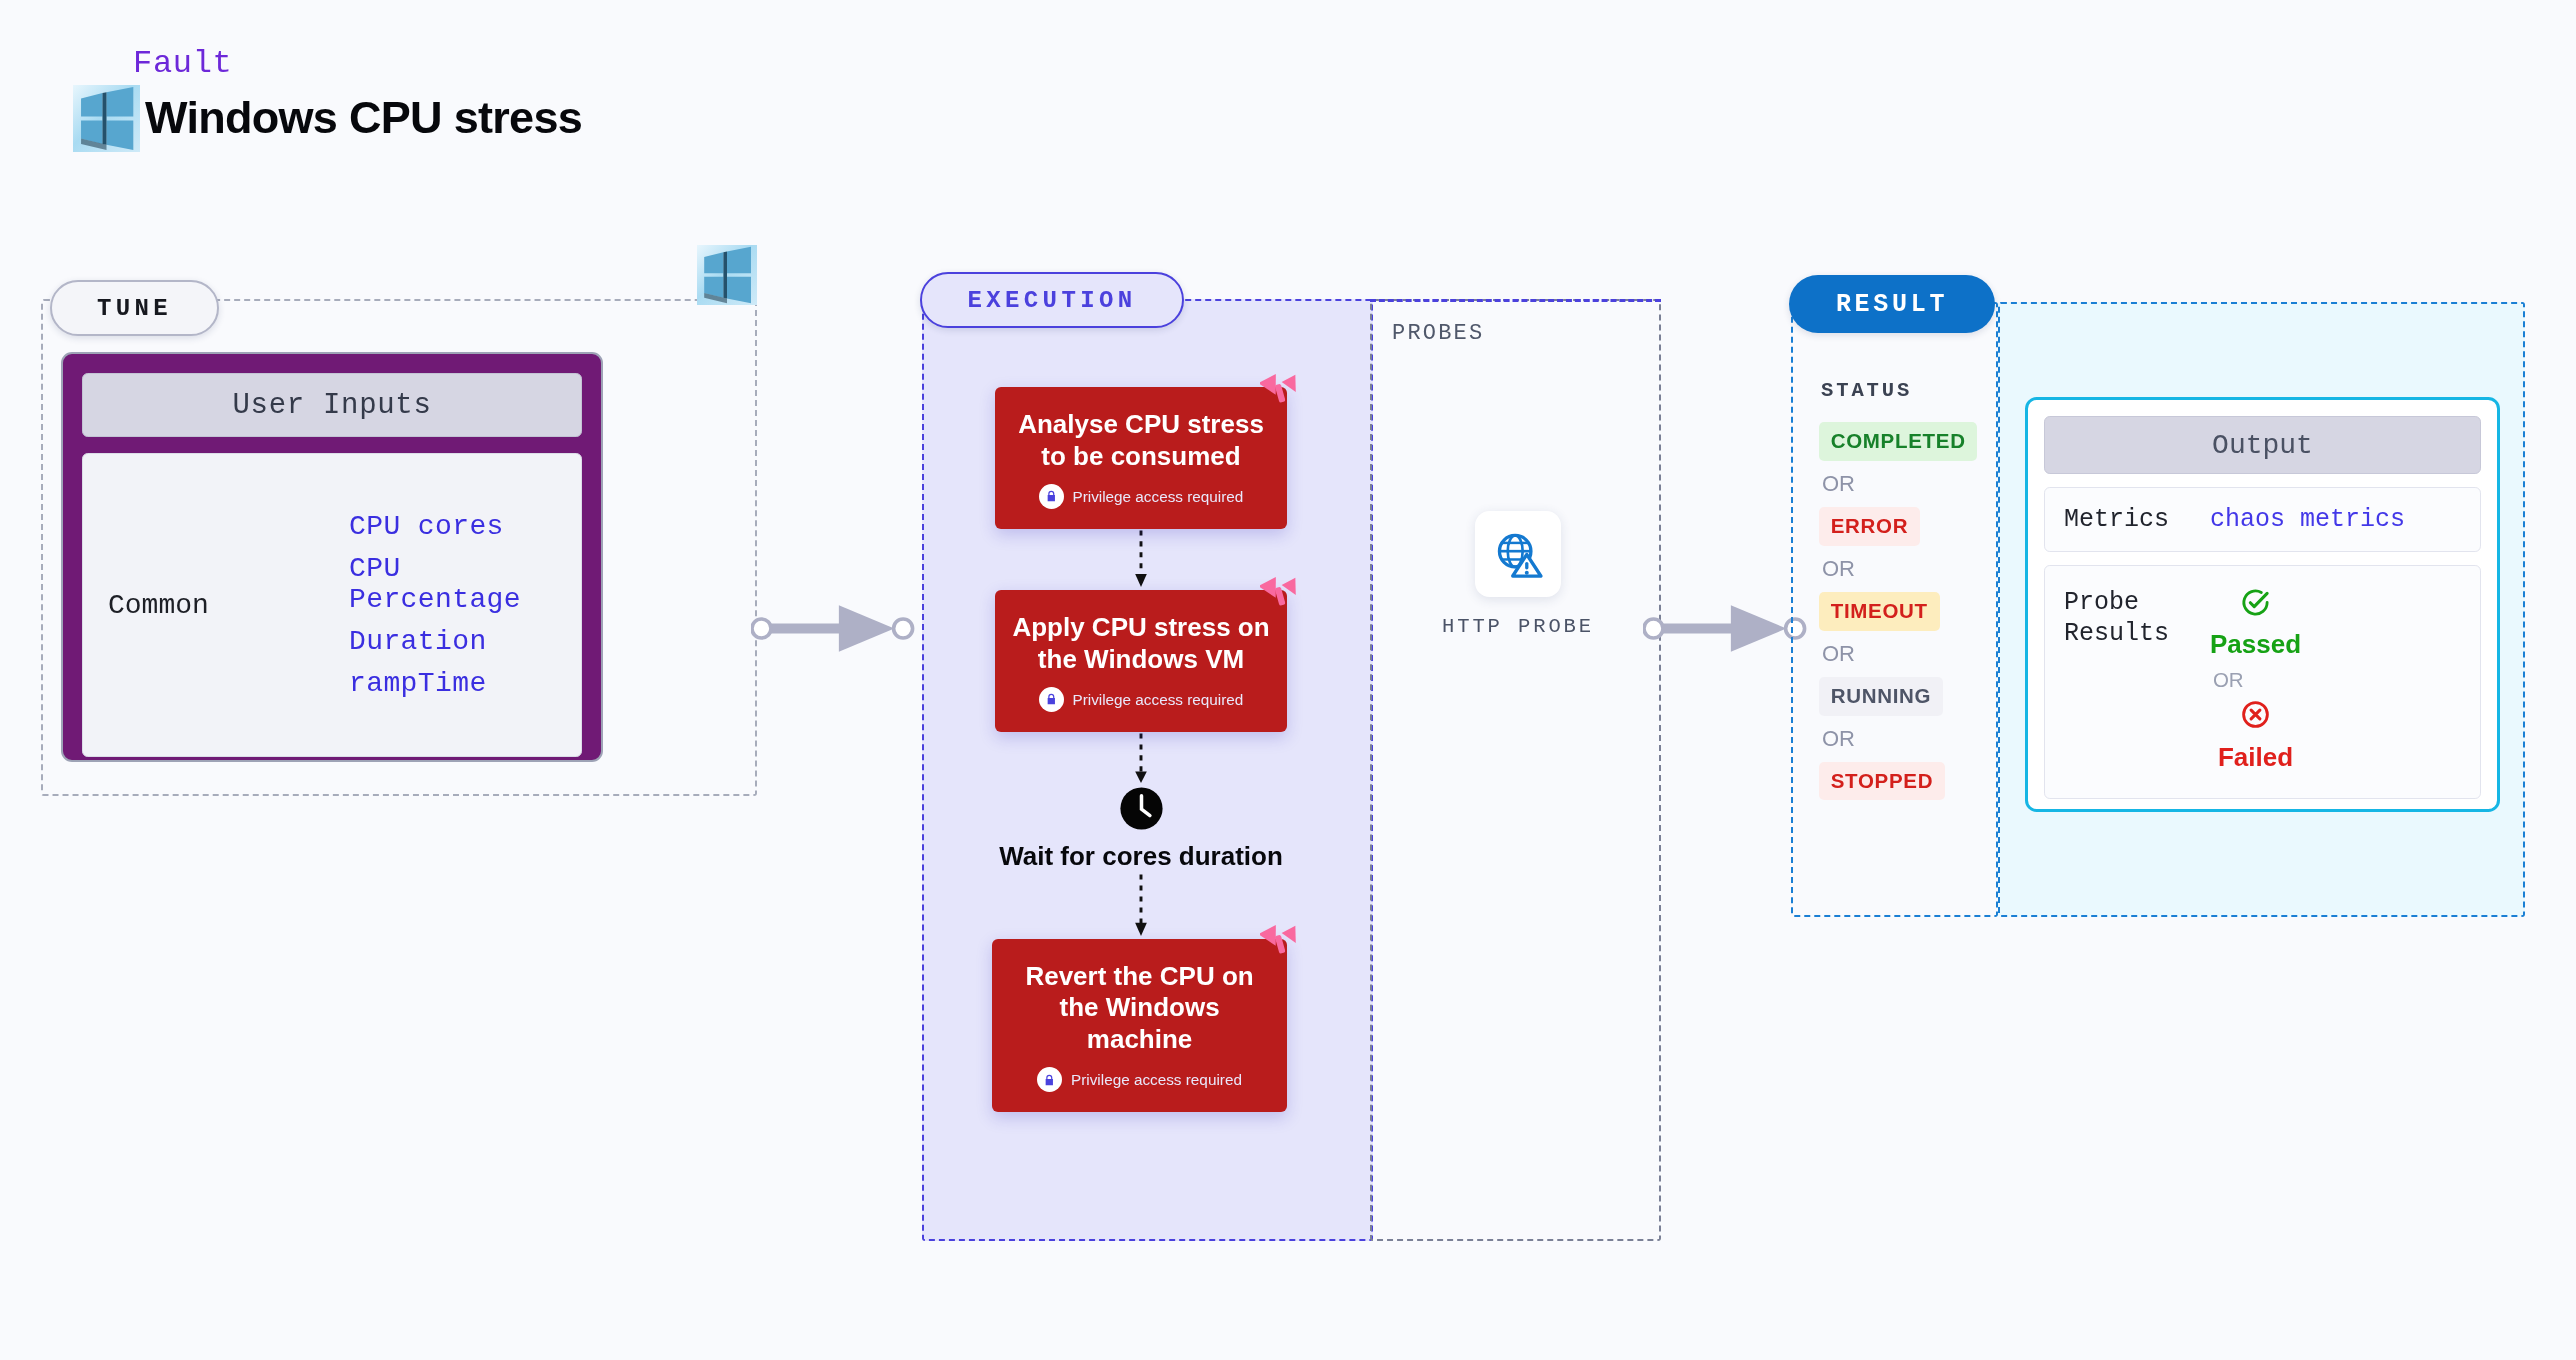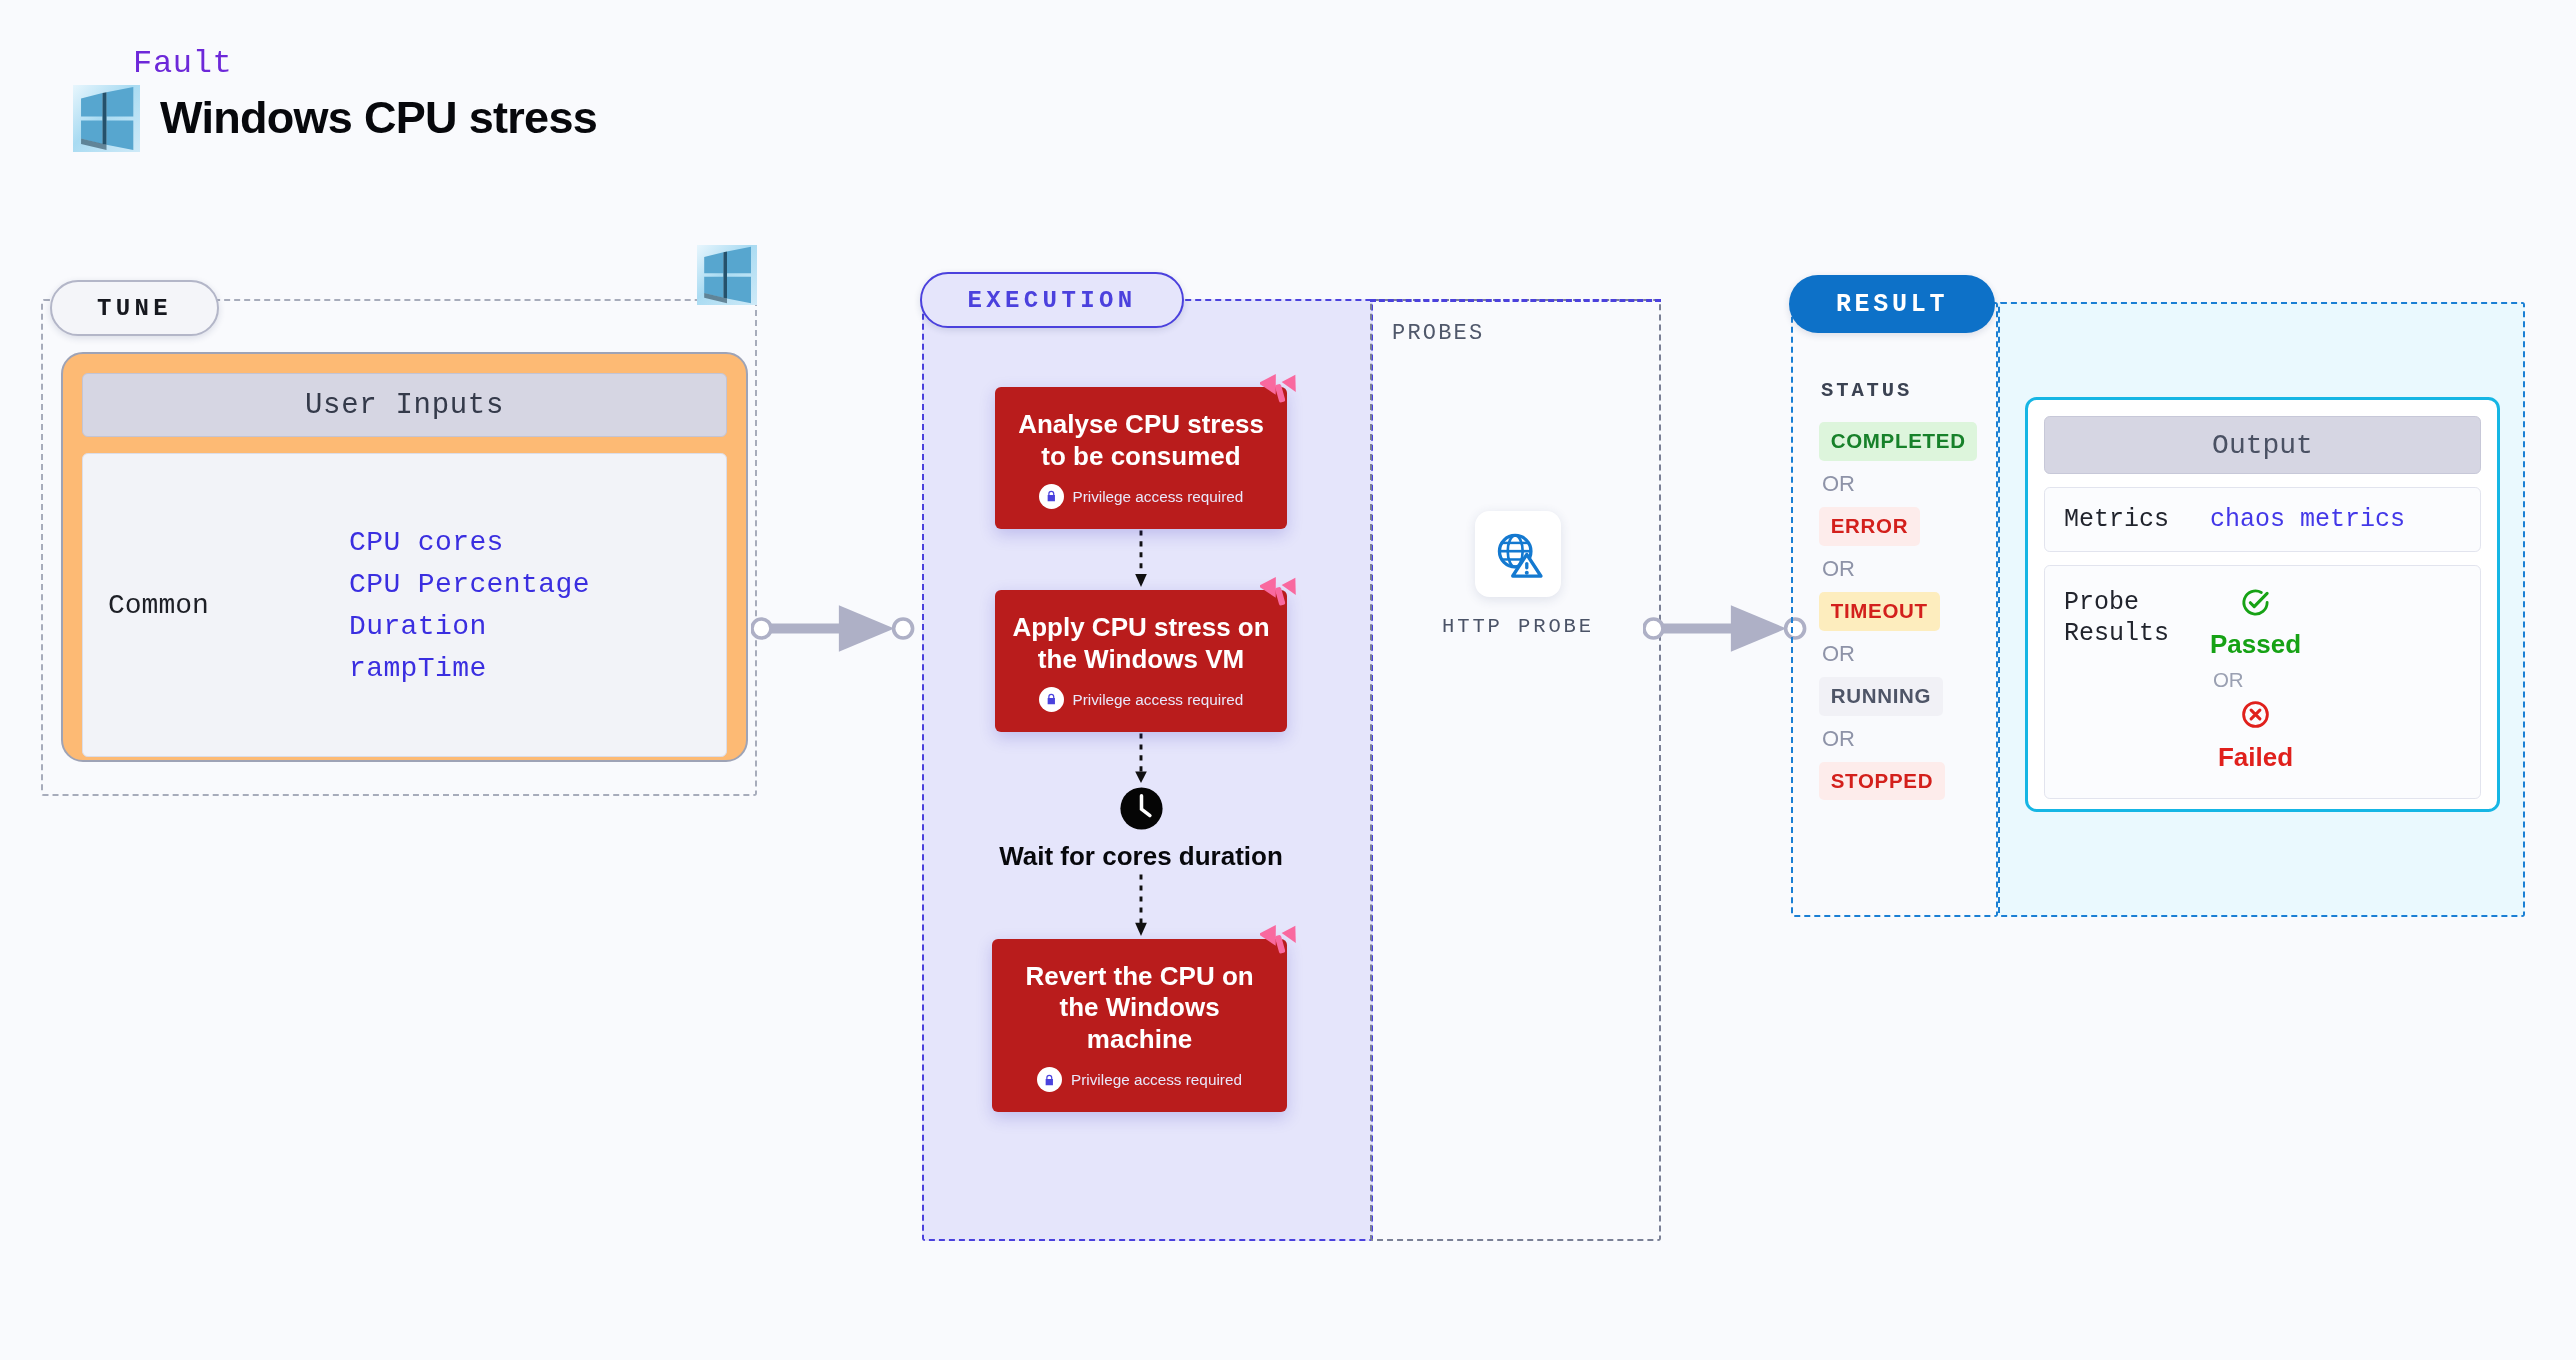--- a/index.html
+++ b/index.html
@@ -16,21 +16,21 @@
   #header { position: absolute; left: 73px; top: 45px; }
   #fault-label {
     font-family: "Liberation Mono", monospace;
     font-size: 32px; color: #6d28d9; letter-spacing: 0.7px;
     margin-left: 60px;
   }
   #title-row { display: flex; align-items: center; margin-top: 2.9px; }
   #win-logo-header { width: 67px; height: 67px; flex: 0 0 auto; }
   #page-title {
     font-size: 45px; font-weight: bold; color: #07080c;
-    margin-left: 20px; letter-spacing: -0.7px;
+    margin-left: 5px; letter-spacing: -0.7px;
   }
 
   
   .pill {
     position: absolute; z-index: 20;
     font-family: "Liberation Mono", monospace;
     font-weight: bold;
     display: flex; align-items: center; justify-content: center;
     border-radius: 730px;
     box-shadow: 0 2.2px 7.3px rgba(30,40,90,.14);
@@ -74,22 +74,22 @@
     border: 2.9px dashed #1a7fd4; border-radius: 2.9px;
   }
   #output-box {
     left: 1998px; top: 302px; width: 527px; height: 615px;
     border: 2.9px dashed #1a7fd4; background: #eaf9fe; border-radius: 2.9px;
   }
 
   
   #tune-card {
     position: absolute; left: 61px; top: 352px;
-    width: 687px; height: 410px;
-    background: #fdba74; border: 2.2px solid #9ea3b6; border-radius: 22px;
+    width: 542px; height: 410px;
+    background: #701a75; border: 2.2px solid #9ea3b6; border-radius: 11px;
     padding: 19px;
   }
   #user-inputs-header {
     height: 64px; background: #d6d6e3; border: 1.5px solid #c3c4d4;
     border-radius: 5.8px;
     display: flex; align-items: center; justify-content: center;
     font-family: "Liberation Mono", monospace;
     font-size: 29px; color: #343a4a; letter-spacing: 0.7px;
   }
   #common-panel {

